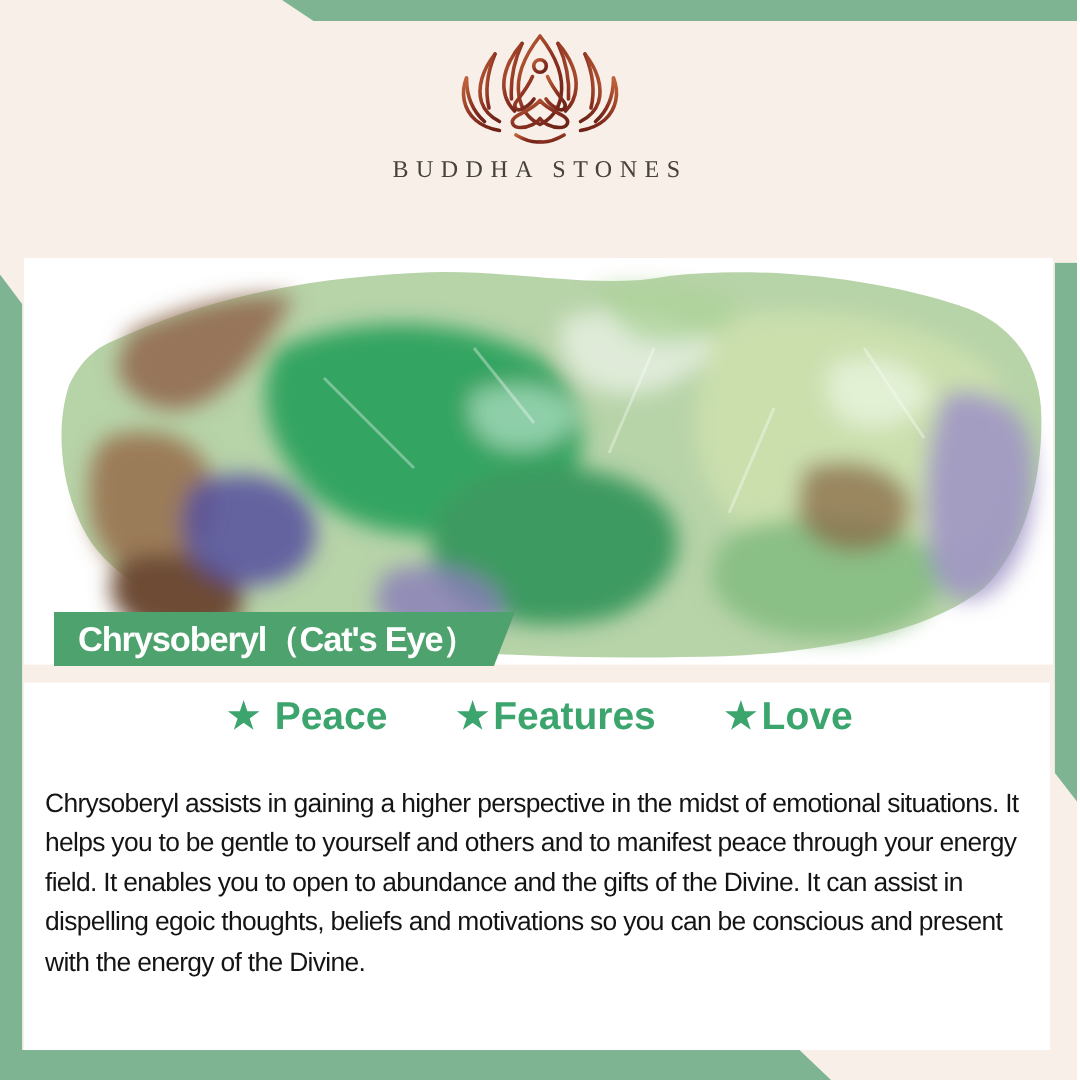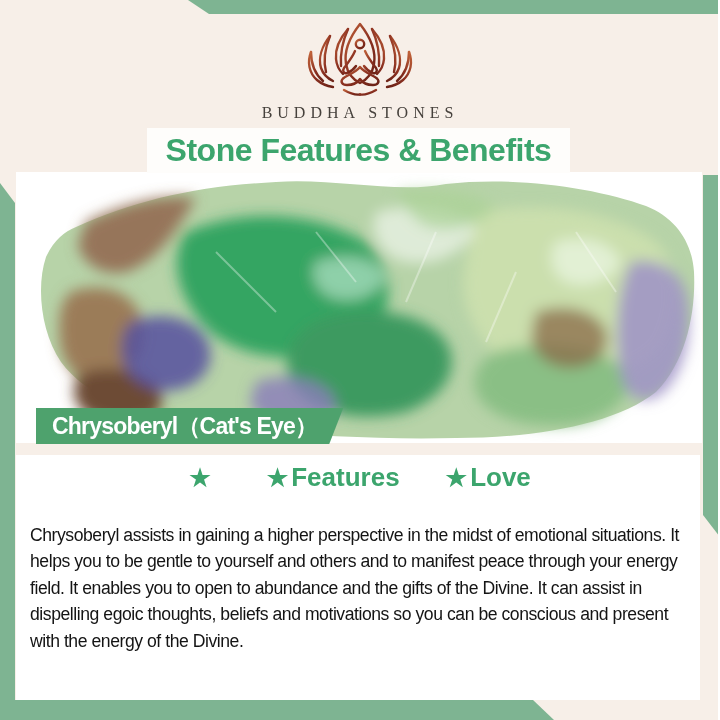--- a/index.html
+++ b/index.html
@@ -91,23 +91,20 @@
           <path d="M21,32 C21,44 25,54 33,61"></path>
         </g>
 
         <path d="M54,70 C60,73.5 66,75 70,74.5"></path>
         <path d="M86,70 C80,73.5 74,75 70,74.5"></path>
       </g>
     </svg>
     <div class="brand-name">BUDDHA STONES</div>
   </div>
 
-  <div class="title-banner">
-    <span>Stone Features &amp; Benefits</span>
-  </div>
 
   <div class="photo-box">
     <svg width="686" height="271" viewBox="0 0 686 271">
       <defs>
         <filter id="soft" x="-20%" y="-20%" width="140%" height="140%">
           <feGaussianBlur stdDeviation="7"></feGaussianBlur>
         </filter>
       </defs>
 
       <path d="M60,55 C120,28 180,14 260,10 C320,6 380,22 430,12 C500,4 580,16 630,34 C660,46 676,70 678,100 C680,140 670,190 640,220 C600,252 520,266 440,266 C350,268 260,262 180,252 C120,244 70,224 45,190 C25,160 20,115 30,85 C38,68 48,60 60,55 Z" fill="#b7d3a8"></path>
@@ -140,20 +137,21 @@
 
   <div class="text-box"></div>
 
   <div class="stone-label">
     <span>Chrysoberyl（Cat's Eye）</span>
   </div>
 
   <div class="benefits-row">
     <div class="benefit first">
       <span class="star">★</span>
+      <span>Peace</span>
     </div>
     <div class="benefit">
       <span class="star">★</span>
       <span>Features</span>
     </div>
     <div class="benefit">
       <span class="star">★</span>
       <span>Love</span>
     </div>
   </div>

